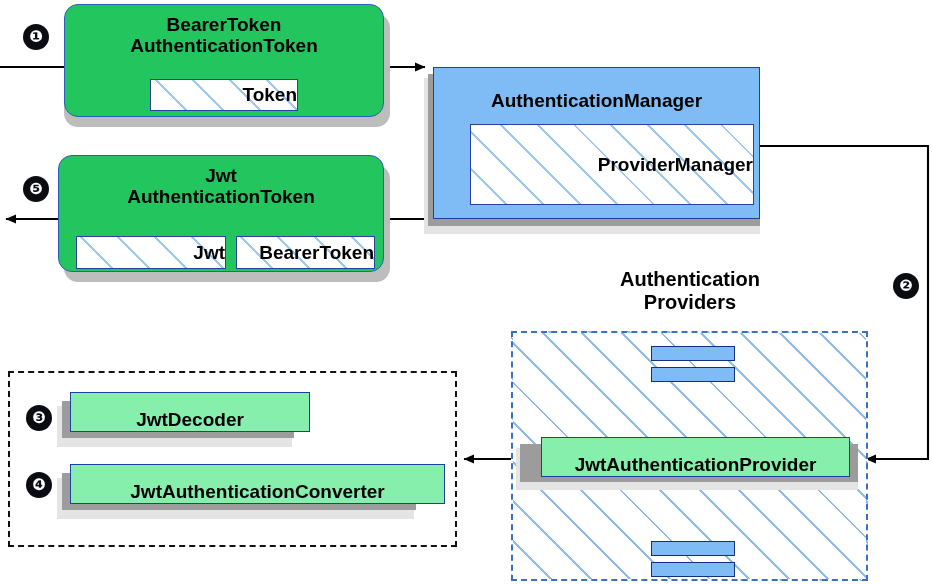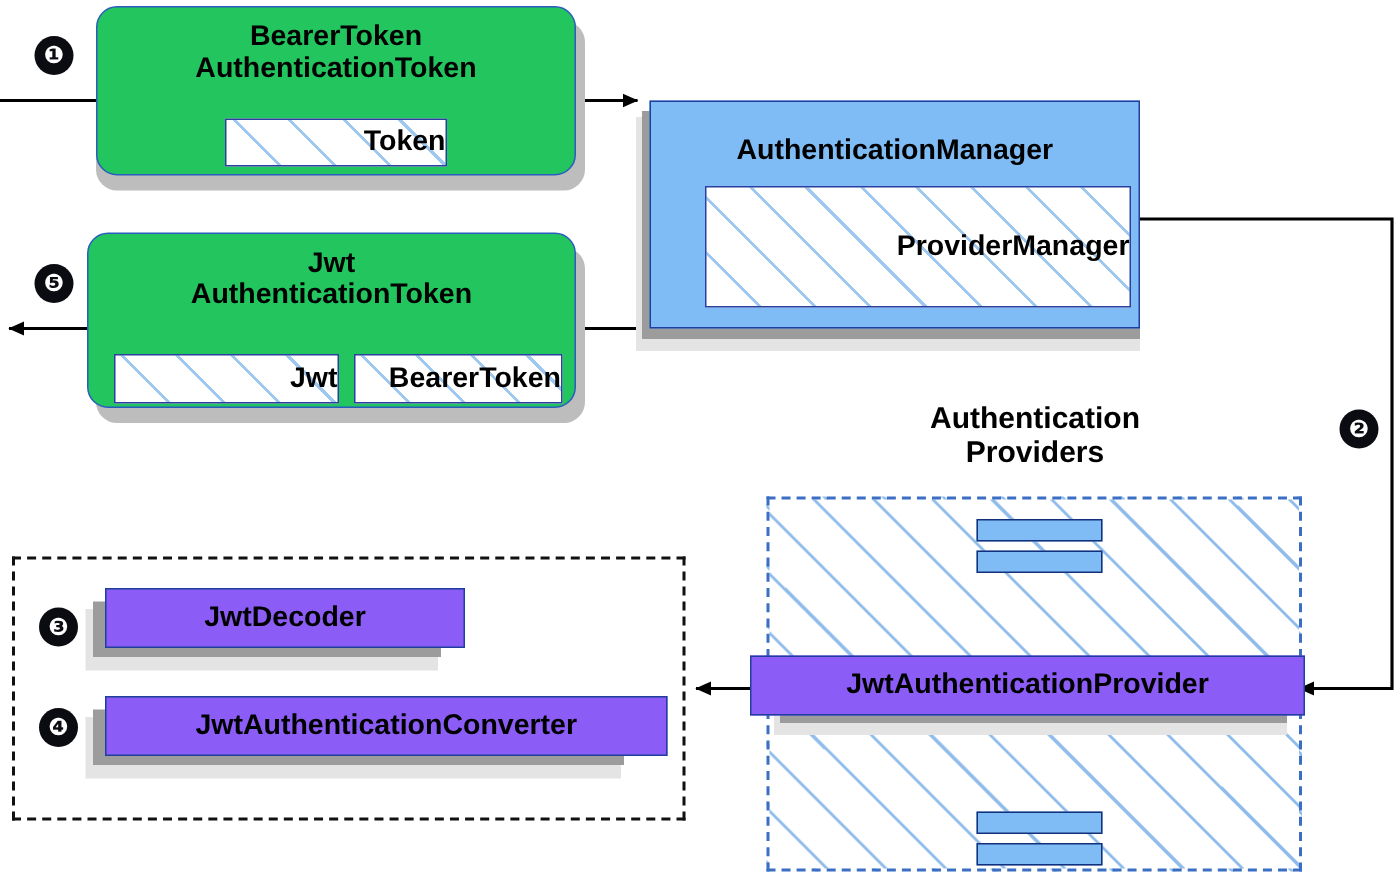--- a/index.html
+++ b/index.html
@@ -99,24 +99,24 @@
     font-weight: bold;
     font-size: 19px;
     color: #000;
     z-index: 6;
   }
 
   
   .bar {
     position: absolute;
     box-sizing: border-box;
-    background: #8b5cf6;
+    background: #86efac;
     border: 1.5px solid #1F3F9E;
     display: flex;
-    align-items: center;
+    align-items: flex-end;
     justify-content: center;
     font-weight: bold;
     font-size: 19px;
     color: #000;
     z-index: 6;
   }
   .bar-plain {
     position: absolute;
     box-sizing: border-box;
     background: #7FBCF5;
@@ -229,21 +229,21 @@
 Providers</div>
 
   <div class="bar-plain" style="left:651px; top:346px; width:84px; height:15px;"></div>
   <div class="bar-plain" style="left:651px; top:367px; width:84px; height:15px;"></div>
 
   <div class="bar-plain" style="left:651px; top:541px; width:84px; height:15px;"></div>
   <div class="bar-plain" style="left:651px; top:562px; width:84px; height:15px;"></div>
 
   <div class="shadow-light" style="left:516px; top:448px; width:342px; height:42px;"></div>
   <div class="shadow-dark" style="left:520px; top:444px; width:338px; height:38px;"></div>
-  <div class="bar" style="left:500px; top:437px; width:370px; height:40px;">
+  <div class="bar" style="left:541px; top:437px; width:309px; height:40px;">
     <span>JwtAuthenticationProvider</span>
   </div>
 
   <div class="dashed-plain" style="left:8px; top:371px; width:449px; height:176px;"></div>
 
   <div class="shadow-light" style="left:57px; top:406px; width:235px; height:41px;"></div>
   <div class="shadow-dark" style="left:62px; top:401px; width:232px; height:37px;"></div>
   <div class="bar" style="left:70px; top:392px; width:240px; height:40px;">
     <span>JwtDecoder</span>
   </div>

